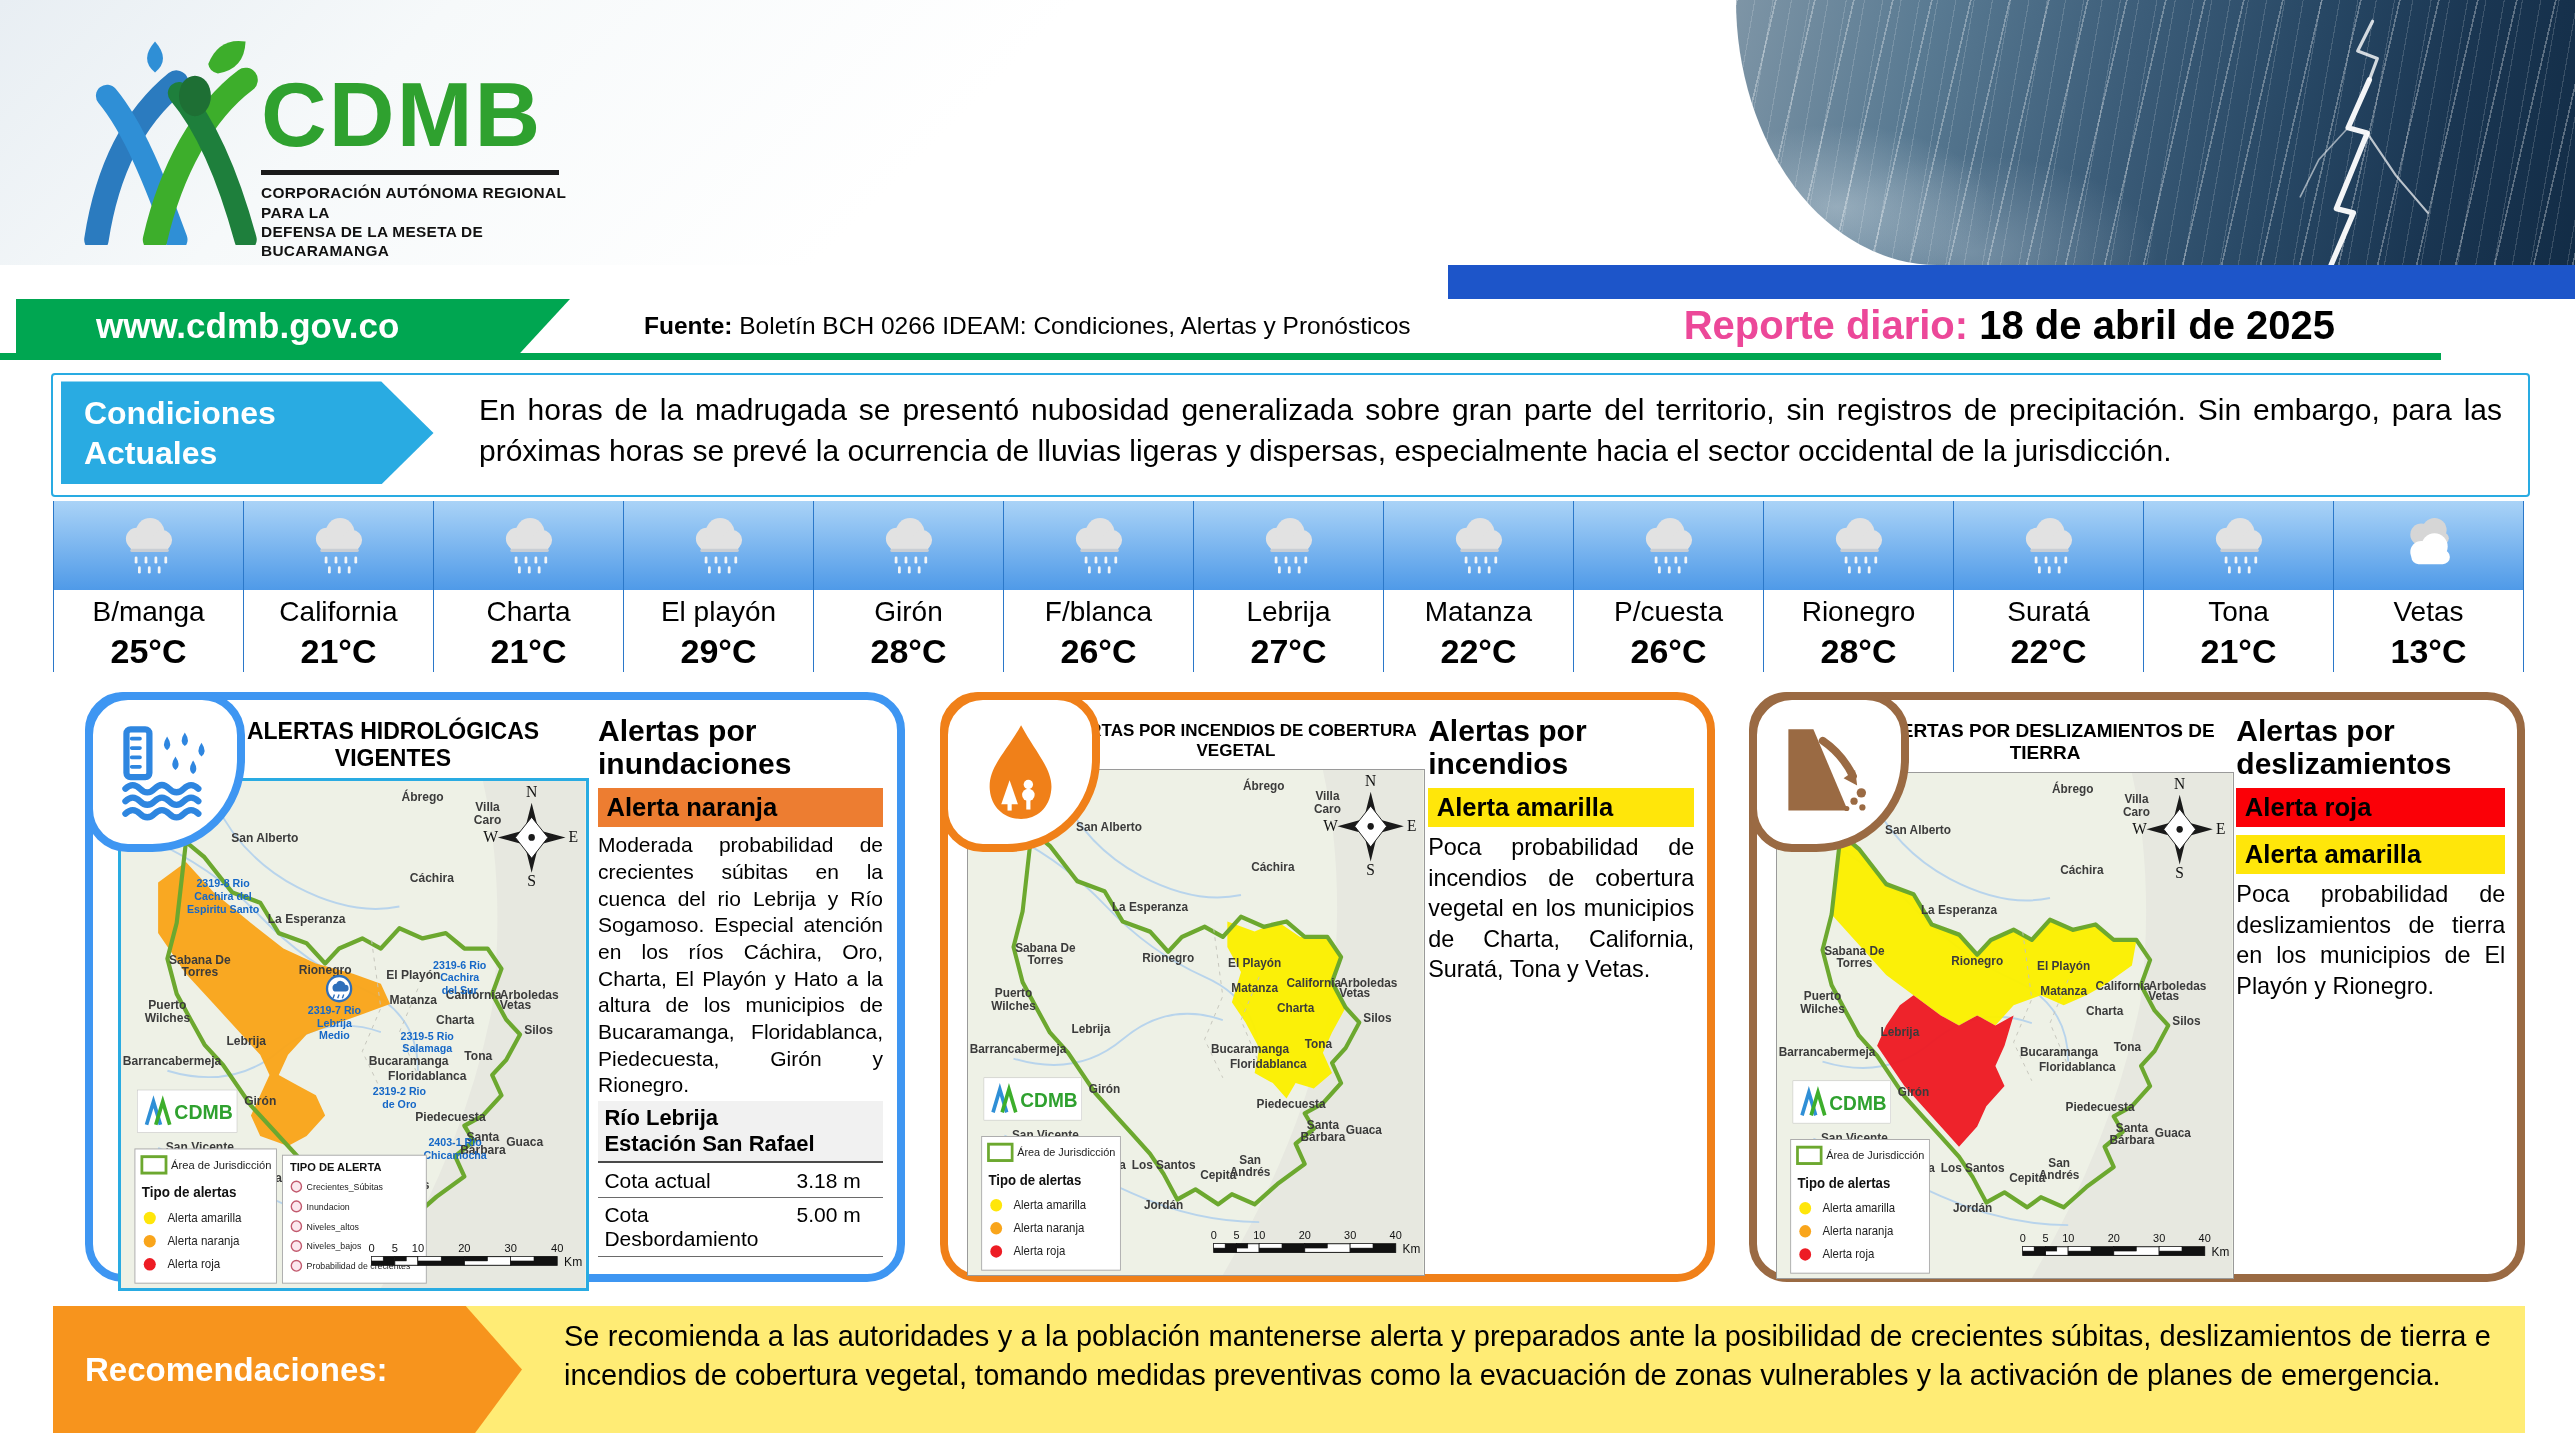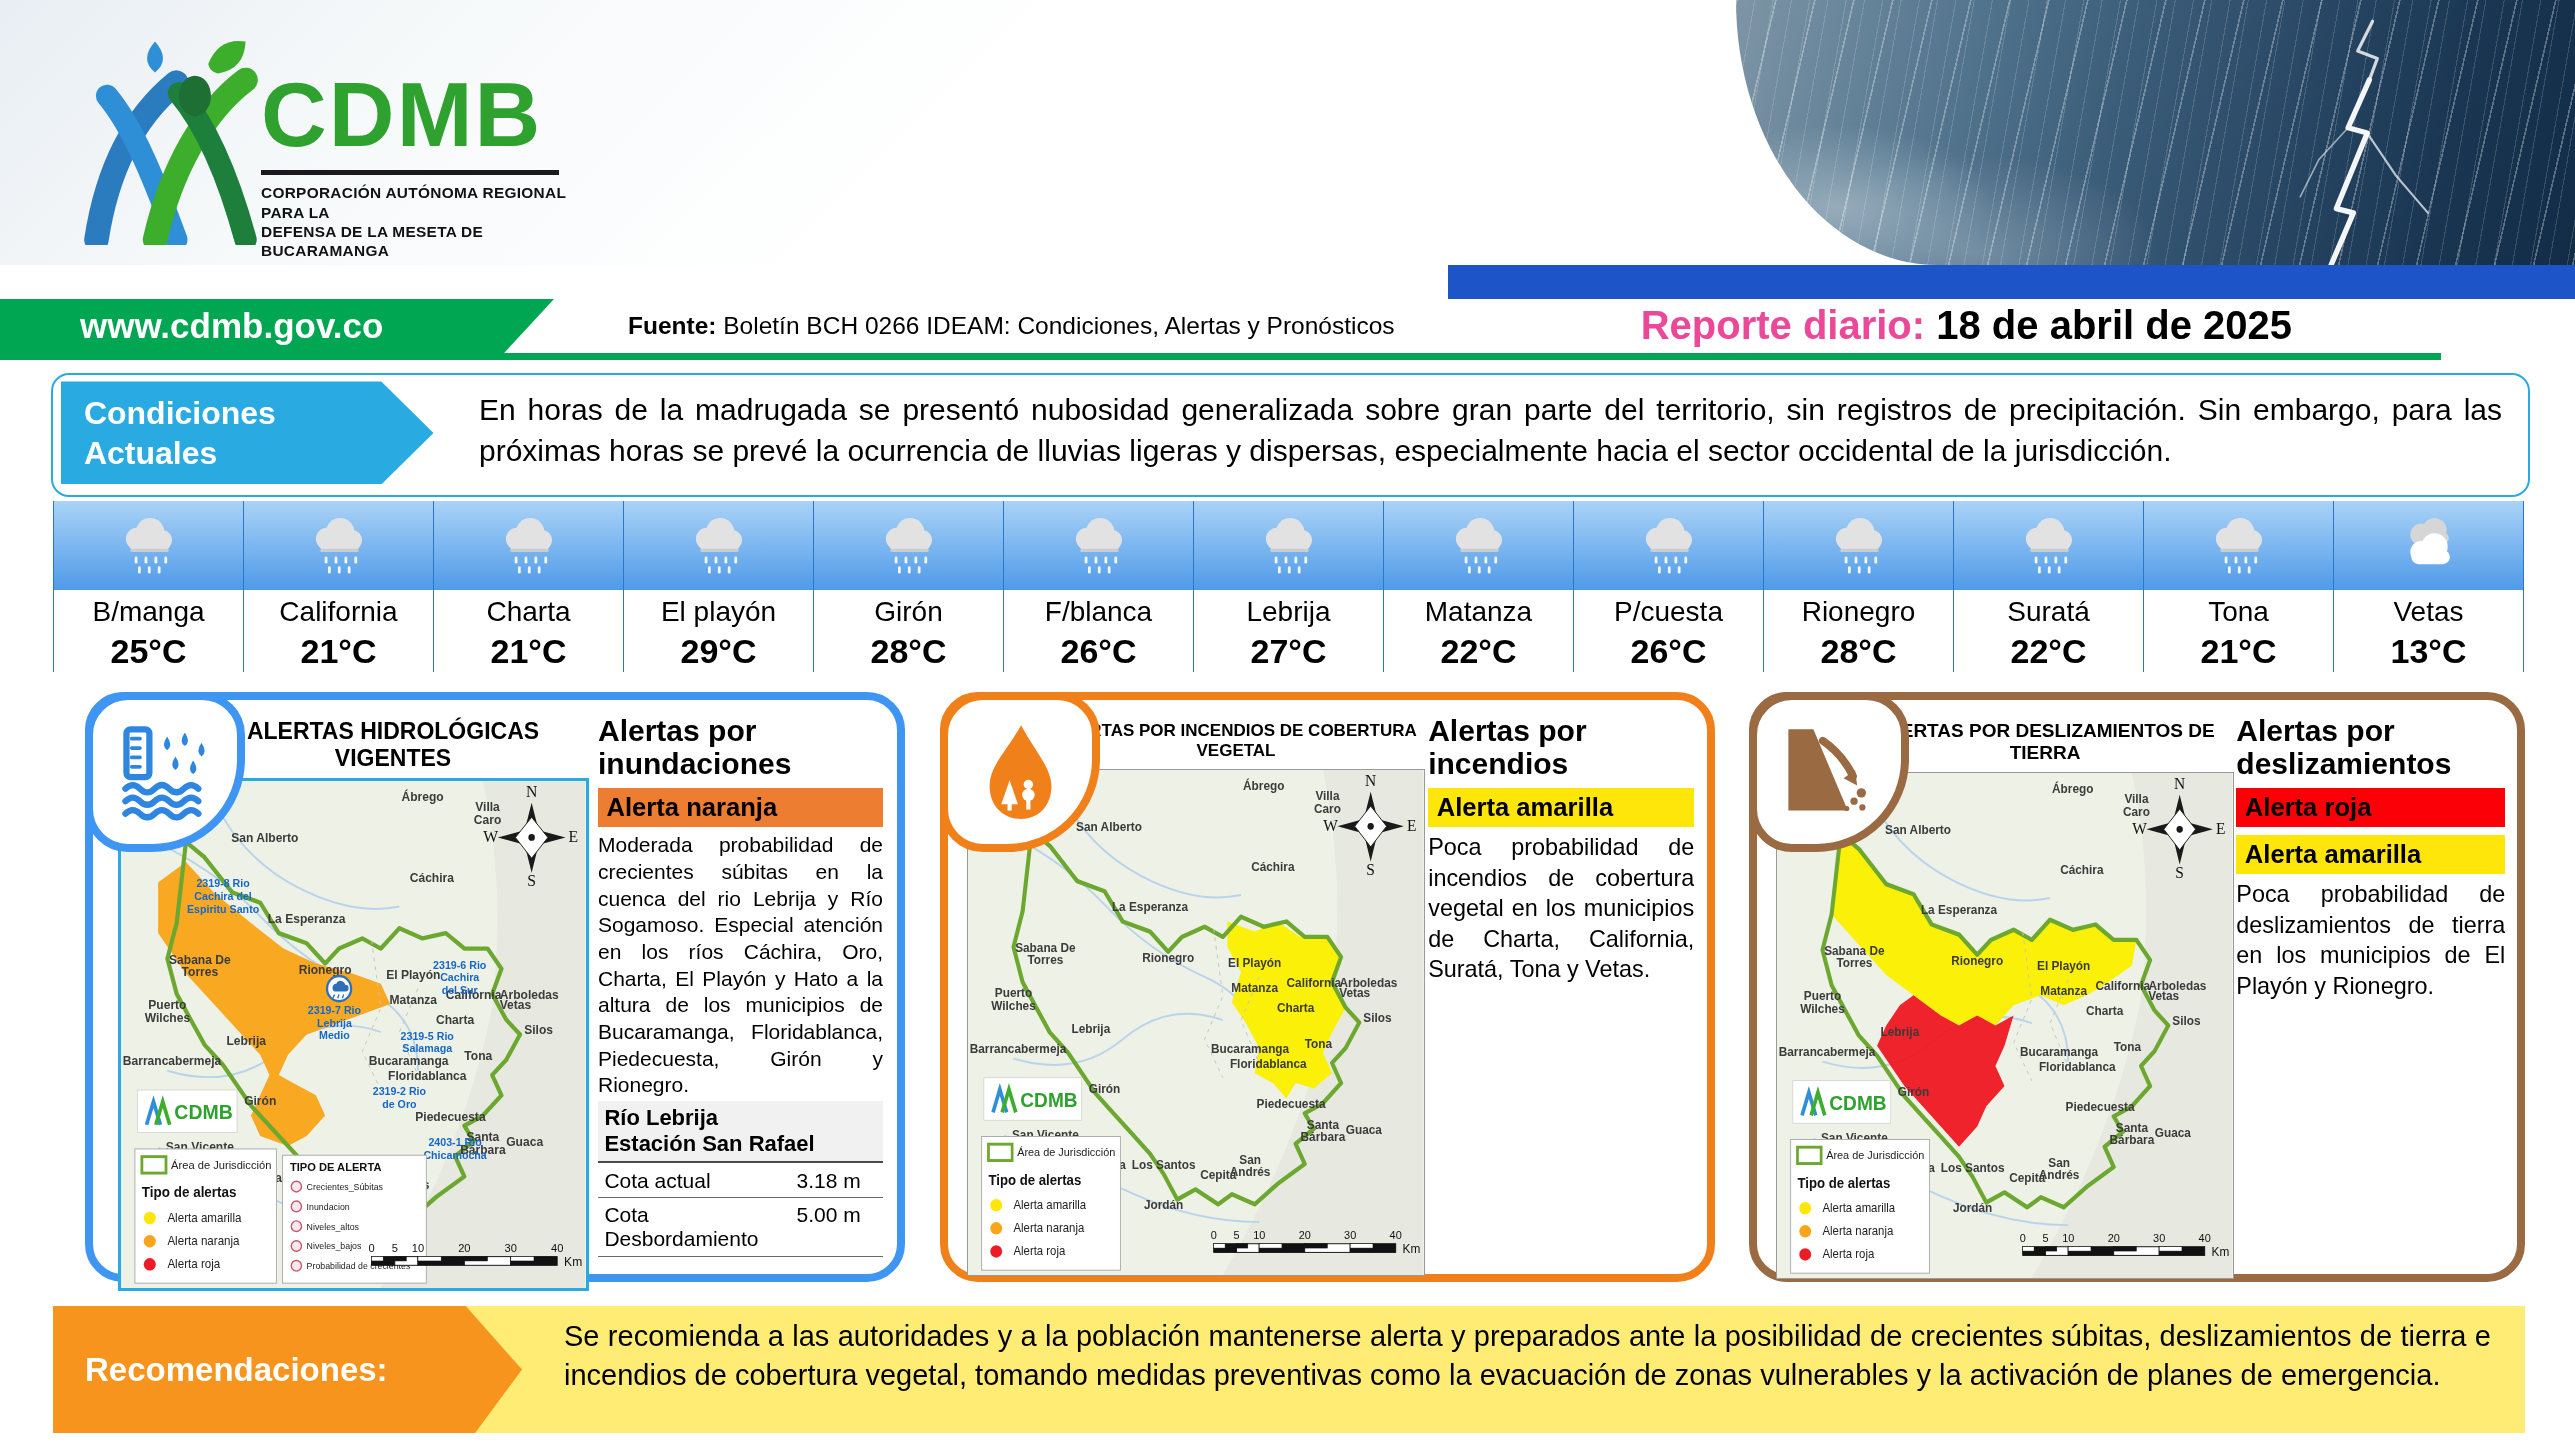--- a/index.html
+++ b/index.html
@@ -22,33 +22,33 @@
          border-bottom-left-radius:202px 266px;
          background:
           radial-gradient(224px 117px at 12% 78%,rgba(190,205,215,.55),rgba(190,205,215,0) 70%),
           radial-gradient(266px 138px at 28% 95%,rgba(160,180,195,.5),rgba(160,180,195,0) 70%),
           linear-gradient(105deg,#7e95a6 0%,#597a92 22%,#3c5d79 45%,#274764 65%,#1a3652 82%,#122c46 100%);}
   .photo .rain{position:absolute;inset:0;
       background-image:repeating-linear-gradient(103deg,rgba(255,255,255,.30) 0 1.6px,rgba(255,255,255,0) 1.6px 38px),
                        repeating-linear-gradient(100deg,rgba(255,255,255,.15) 0 1.1px,rgba(255,255,255,0) 1.1px 18px);}
   .blue-strip{position:absolute;left:1448px;top:265px;width:1128px;height:34px;background:#1d55c9;}
   
-  .srcbar{position:absolute;left:0;top:299px;width:2441px;height:54px;background:#ffffff;}
+  .srcbar{position:absolute;left:16px;top:299px;width:2441px;height:54px;background:#ffffff;padding-left:27px;}
   .srcbar .web{position:absolute;left:0;top:0;width:554px;height:54px;background:#00A651;
                clip-path:polygon(0 0,100% 0,91% 100%,0 100%);
                display:flex;align-items:center;}
   .srcbar .web span{color:#fff;font-size:35px;font-weight:bold;margin-left:80px;}
   .srcbar .fuente{position:absolute;left:628px;top:12.8px;font-size:24.5px;color:#000;}
   .srcbar .fuente b{font-weight:bold;}
   .srcbar .diario{position:absolute;right:149px;top:4.3px;font-size:40px;font-weight:bold;}
   .srcbar .diario .lbl{color:#ec4899;}
   .green-thin{position:absolute;left:0;top:353px;width:2441px;height:7px;background:#00A651;}
   
   .cond{position:absolute;left:51px;top:373px;width:2475px;height:120px;background:#fff;
-        border:2.1px solid #29ABE2;border-radius:18px;}
+        border:2.1px solid #29ABE2;border-radius:4px;}
   .cond-label{position:absolute;left:7.5px;top:6.4px;width:373px;height:103px;background:#29ABE2;
         clip-path:polygon(0 0,86% 0,100% 50%,86% 100%,0 100%);
         display:flex;flex-direction:column;justify-content:center;padding-left:23.4px;box-sizing:border-box;}
   .cond-label span{color:#fff;font-size:32px;font-weight:bold;line-height:1.25;}
   .cond-text{position:absolute;left:426px;top:14px;width:2023px;font-size:30px;line-height:1.38;
         text-align:justify;color:#000;}
   
   .weather{position:absolute;left:53px;top:501px;width:2471px;height:171px;display:flex;}
   .wcell{flex:1;border-right:1.6px solid #2b78c9;display:flex;flex-direction:column;}
   .wcell:first-child{border-left:1.6px solid #2b78c9;}

